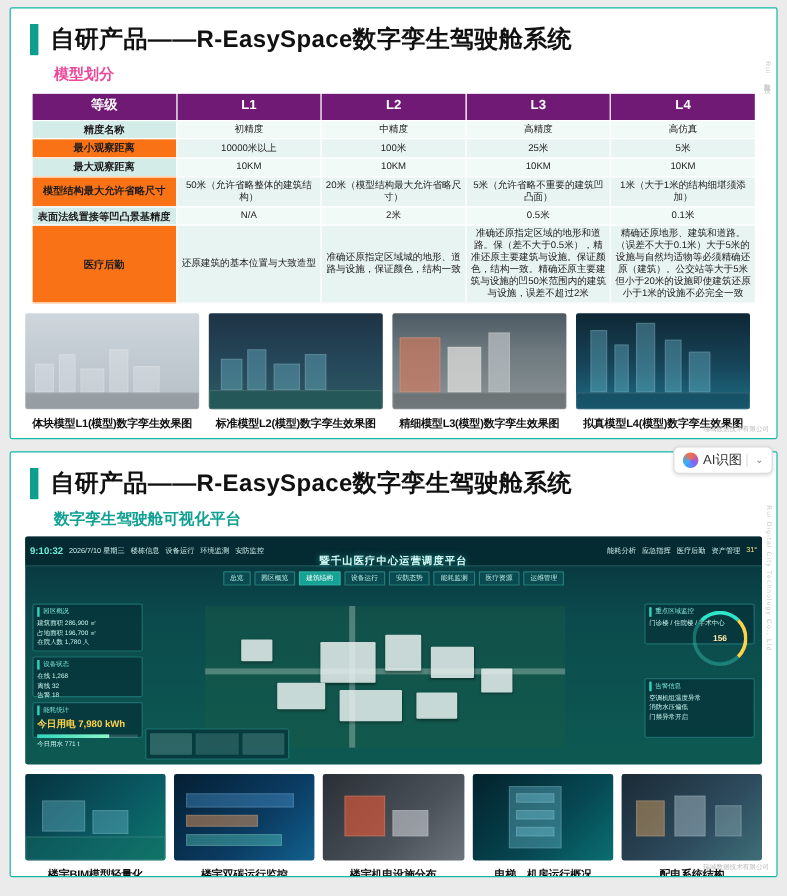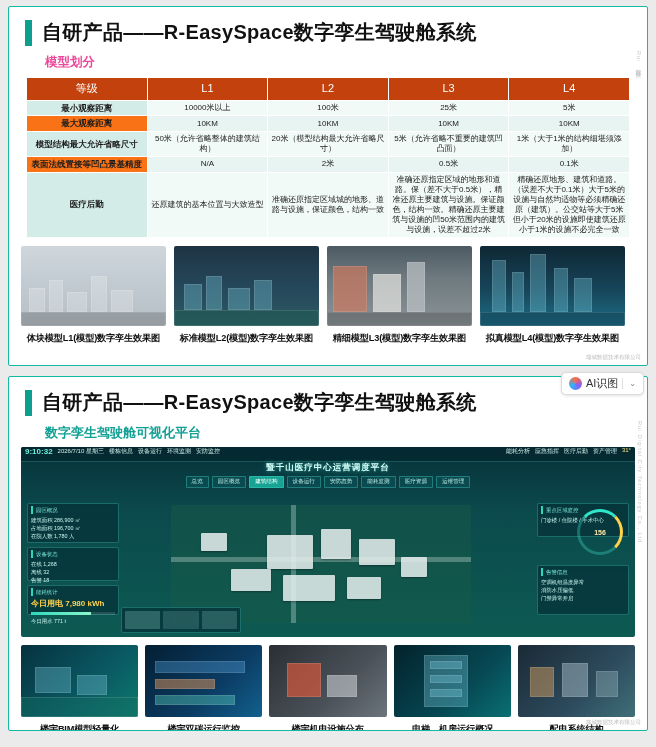--- a/index.html
+++ b/index.html
@@ -64,24 +64,24 @@
     border: 1px solid #ffffff;
     font-size: 8px;
     color: #1b1b1b;
     text-align: center;
     vertical-align: middle;
     padding: 2px 3px;
     line-height: 1.25;
     background: #e8f4f1;
   }
   table.model-table thead th {
-    background: #c2410c;
+    background: #701a75;
     color: #fff;
     font-size: 11px;
-    font-weight: normal;
+    font-weight: bold;
     padding: 4px 2px;
   }
   table.model-table tbody td:first-child {
     background: #f97316;
     font-weight: bold;
     font-size: 8.5px;
   }
   table.model-table tbody tr:nth-child(odd) td { background: #f2faf8; }
   table.model-table tbody tr:nth-child(odd) td:first-child { background: #d3ece7; }
   td.tall { height: 46px; font-size: 7.3px; text-align: left; padding: 3px 4px; }
@@ -130,24 +130,24 @@
     height: 190px;
     background: linear-gradient(180deg, #07323a 0%, #0b4a4d 35%, #0d5a52 100%);
     position: relative;
     overflow: hidden;
     border-radius: 2px;
   }
   .dash-topbar {
     height: 15px;
     background: rgba(3, 40, 48, 0.85);
     display: flex;
-    align-items: flex-start;
+    align-items: center;
     color: #cfeeea;
     font-size: 6px;
-    padding: 0 4px;
+    padding: 12px 4px;
     gap: 5px;
     border-bottom: 1px solid rgba(90,220,200,0.25);
   }
   .dash-title {
     position: absolute;
     left: 0; right: 0; top: 15px;
     text-align: center;
     font-size: 8.5px;
     color: #d9fffb;
     font-weight: bold;
@@ -288,20 +288,27 @@
       <tr>
         <th>等级</th>
         <th>L1</th>
         <th>L2</th>
         <th>L3</th>
         <th>L4</th>
       </tr>
     </thead>
     <tbody>
       <tr>
+        <td>精度名称</td>
+        <td>初精度</td>
+        <td>中精度</td>
+        <td>高精度</td>
+        <td>高仿真</td>
+      </tr>
+      <tr>
         <td>最小观察距离</td>
         <td>10000米以上</td>
         <td>100米</td>
         <td>25米</td>
         <td>5米</td>
       </tr>
       <tr>
         <td>最大观察距离</td>
         <td>10KM</td>
         <td>10KM</td>

